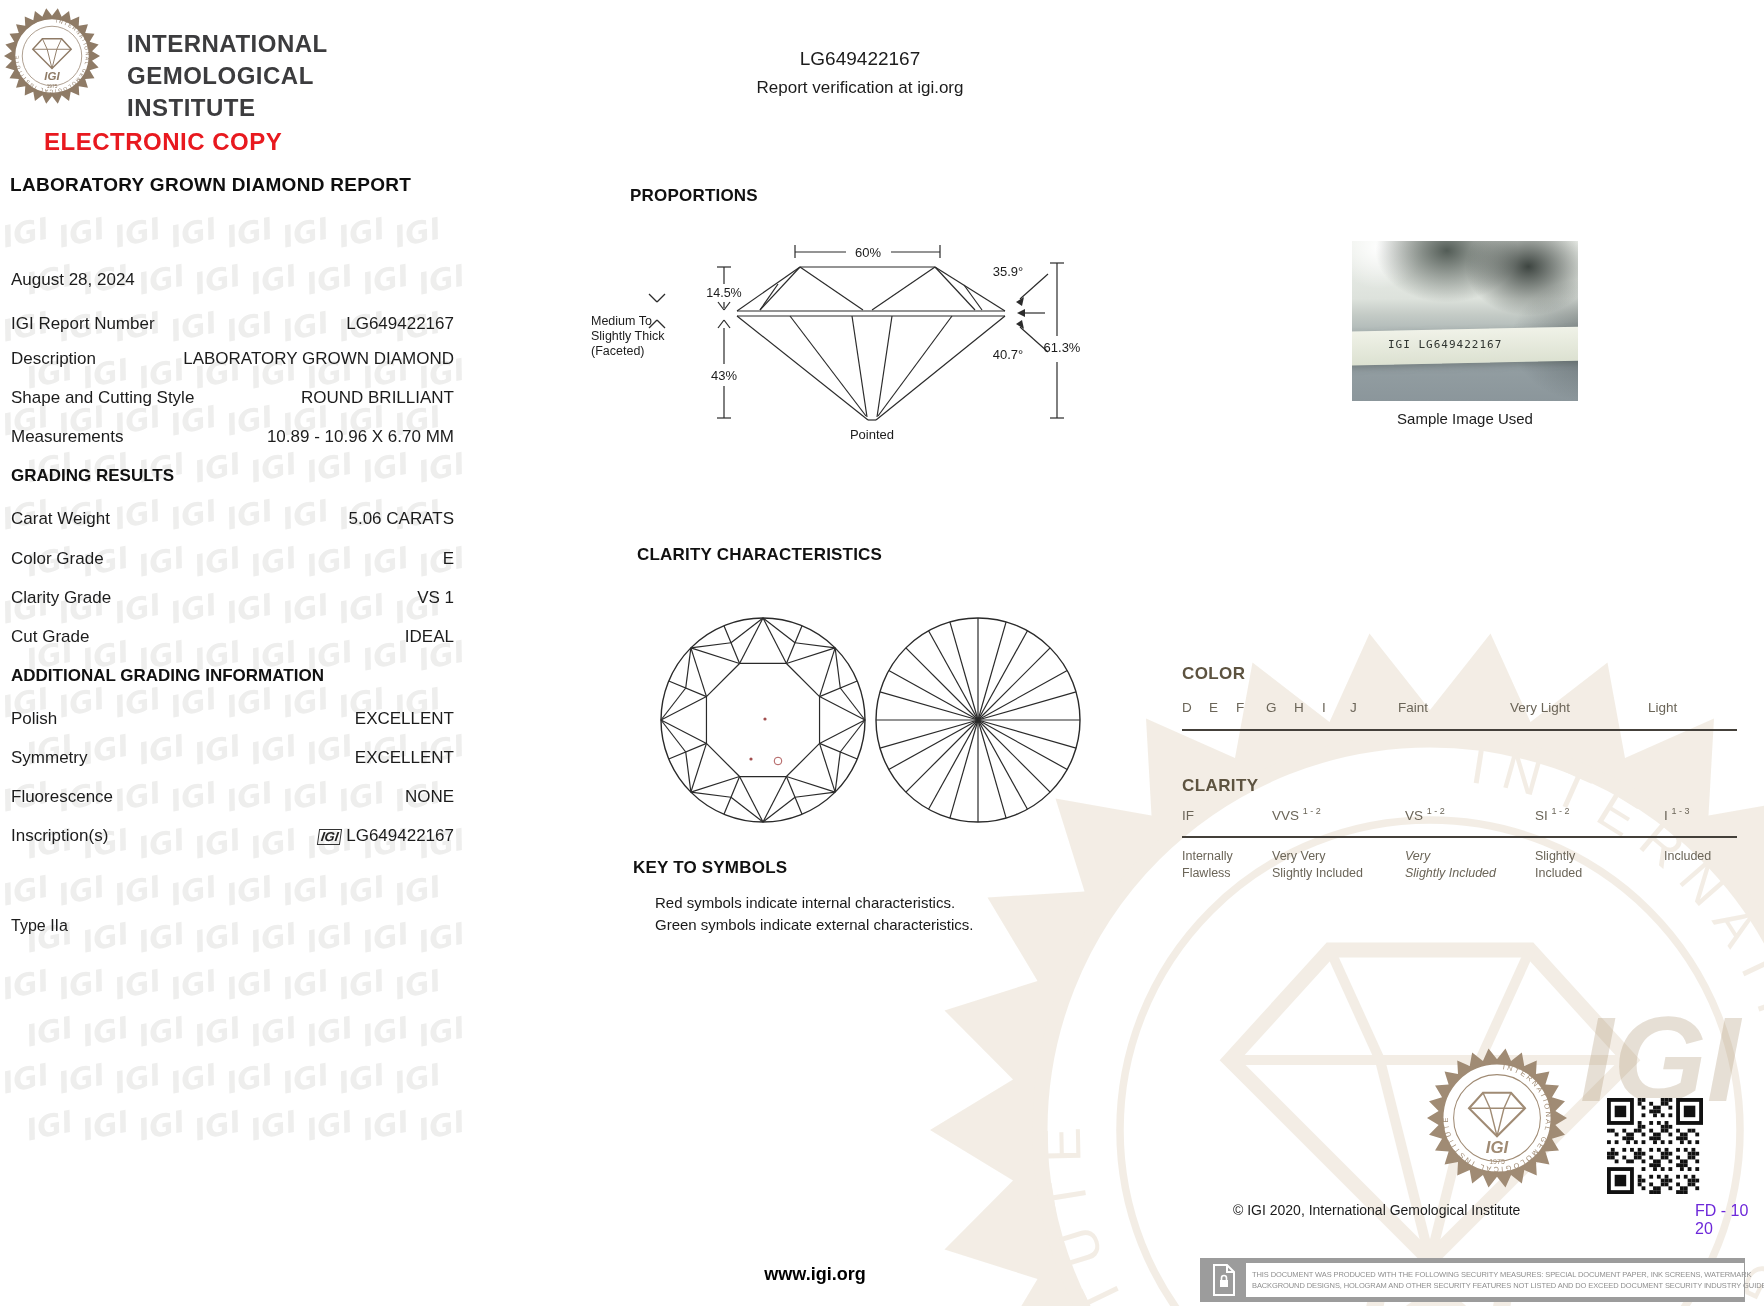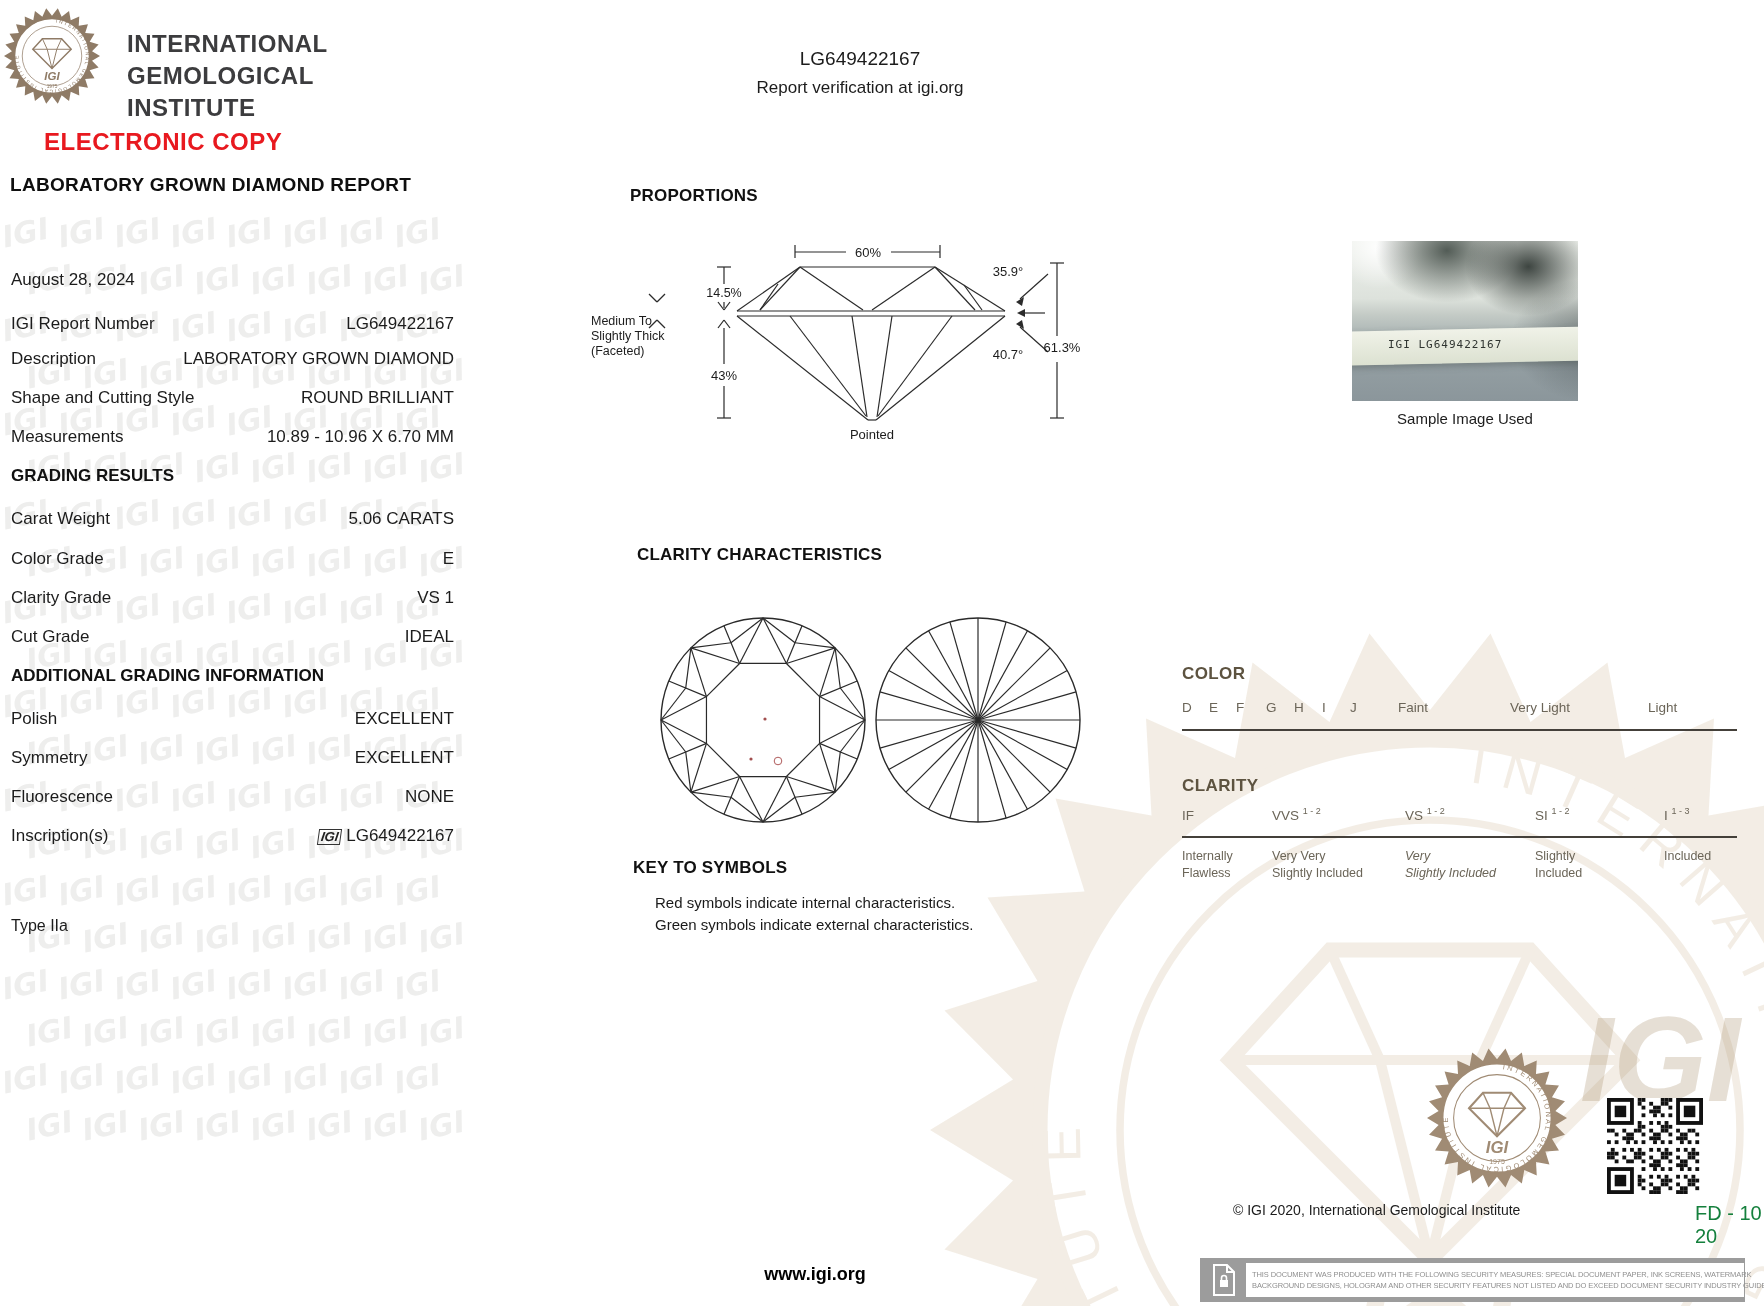--- a/index.html
+++ b/index.html
@@ -38,21 +38,21 @@
   .sample-cap{left:1352px;top:410px;width:226px;text-align:center;font-size:15px;}
   
   .scale-h{font-size:17px;font-weight:700;color:#5d5340;letter-spacing:.4px;}
   .scale-item{position:absolute;font-size:13.5px;color:#6b6558;white-space:nowrap;}
   .scale-line{position:absolute;border-top:2px solid #44403a;width:555px;left:1182px;}
   .cl-abbr{font-size:13.5px;color:#6b6558;}
   .cl-abbr sup{font-size:9px;}
   .cl-desc{position:absolute;font-size:12.5px;line-height:17px;color:#6b6558;white-space:nowrap;}
   
   .copyright{font-size:14px;color:#1c1c1c;}
-  .formcode{font-size:20px;color:#15803d;}
+  .formcode{font-size:16px;color:#6d28d9;}
   .website{font-size:18px;font-weight:700;color:#000;text-align:center;}
   .sec-bar{left:1200px;top:1258px;width:545px;height:44px;background:#9c9c9c;display:flex;align-items:center;}
   .sec-box{margin-left:10px;background:#fff;height:34px;width:486px;display:flex;flex-direction:column;
     justify-content:center;padding:0 6px;}
   .sec-box div{font-size:7.5px;line-height:11px;color:#8f8f8f;letter-spacing:-.1px;white-space:nowrap;}
   svg text{font-family:"Liberation Sans",sans-serif;}
   .wm-igi-big{font-style:italic;font-weight:700;font-size:120px;color:rgba(165,140,105,.28);pointer-events:none;}
   .insc-glyph{display:inline-block;font-style:italic;font-weight:700;font-size:13px;color:#222;
     transform:skewX(-8deg);margin-right:5px;border:1px solid #333;padding:0 2px;line-height:14px;}
 </style>

